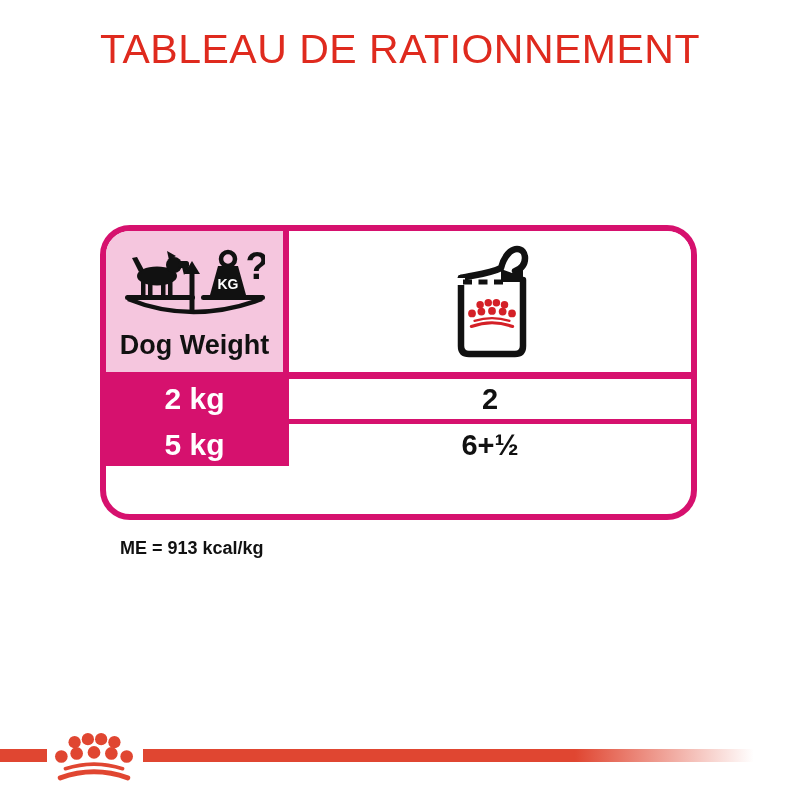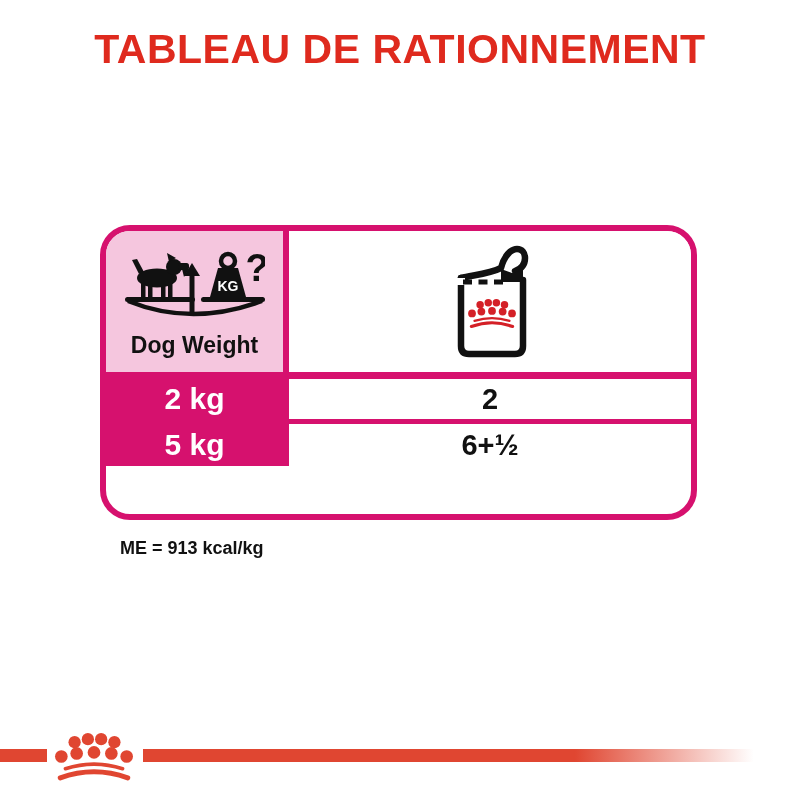--- a/index.html
+++ b/index.html
@@ -12,40 +12,40 @@
   }
   *{margin:0;padding:0;box-sizing:border-box;}
   html,body{background:#ffffff;}
   body{
     width:800px;height:800px;position:relative;overflow:hidden;
     font-family:"Liberation Sans","DejaVu Sans",sans-serif;
   }
   .page-title{
     position:absolute;top:26px;left:0;width:800px;
     text-align:center;
-    font-size:41px;font-weight:bold;letter-spacing:.5px;
+    font-size:41px;font-weight:normal;letter-spacing:.5px;
     color:var(--title_red);
   }
   
   .ration-table{
     position:absolute;left:100px;top:225px;width:597px;height:295px;
     border:6px solid var(--magenta);border-radius:30px;
     background:#fff;overflow:hidden;
     display:grid;
     grid-template-columns:183px 1fr;
     grid-template-rows:141px 47px 47px 48px;
     text-align:right;
   }
   .cell{display:flex;align-items:center;justify-content:center;}
   .cell.left{border-right:6px solid var(--magenta);}
   .cell.hl{
     background:var(--light_pink);
     flex-direction:column;gap:7px;padding-top:6px;
   }
-  .hl-label{font-size:23px;font-weight:bold;color:var(--ink);}
+  .hl-label{font-size:27px;font-weight:bold;color:var(--ink);}
   .cell.hr{background:#fff;}
   .sep-thick{border-top:7px solid var(--magenta);}
   .sep{border-top:5px solid var(--magenta);}
   .cell.w{
     background:var(--magenta);color:#fff;
     font-size:30px;font-weight:bold;
   }
   .cell.v{
     background:#fff;color:var(--ink);
     font-size:29px;font-weight:bold;

